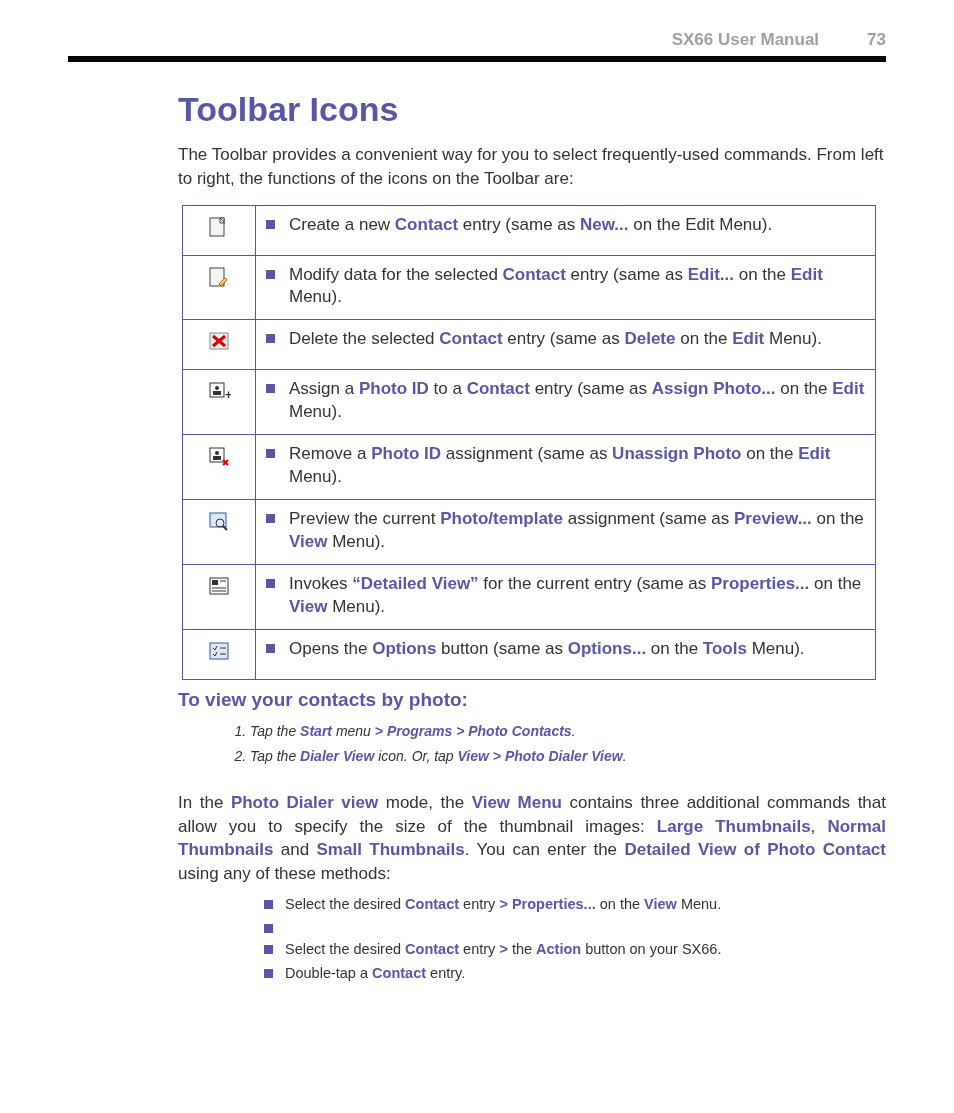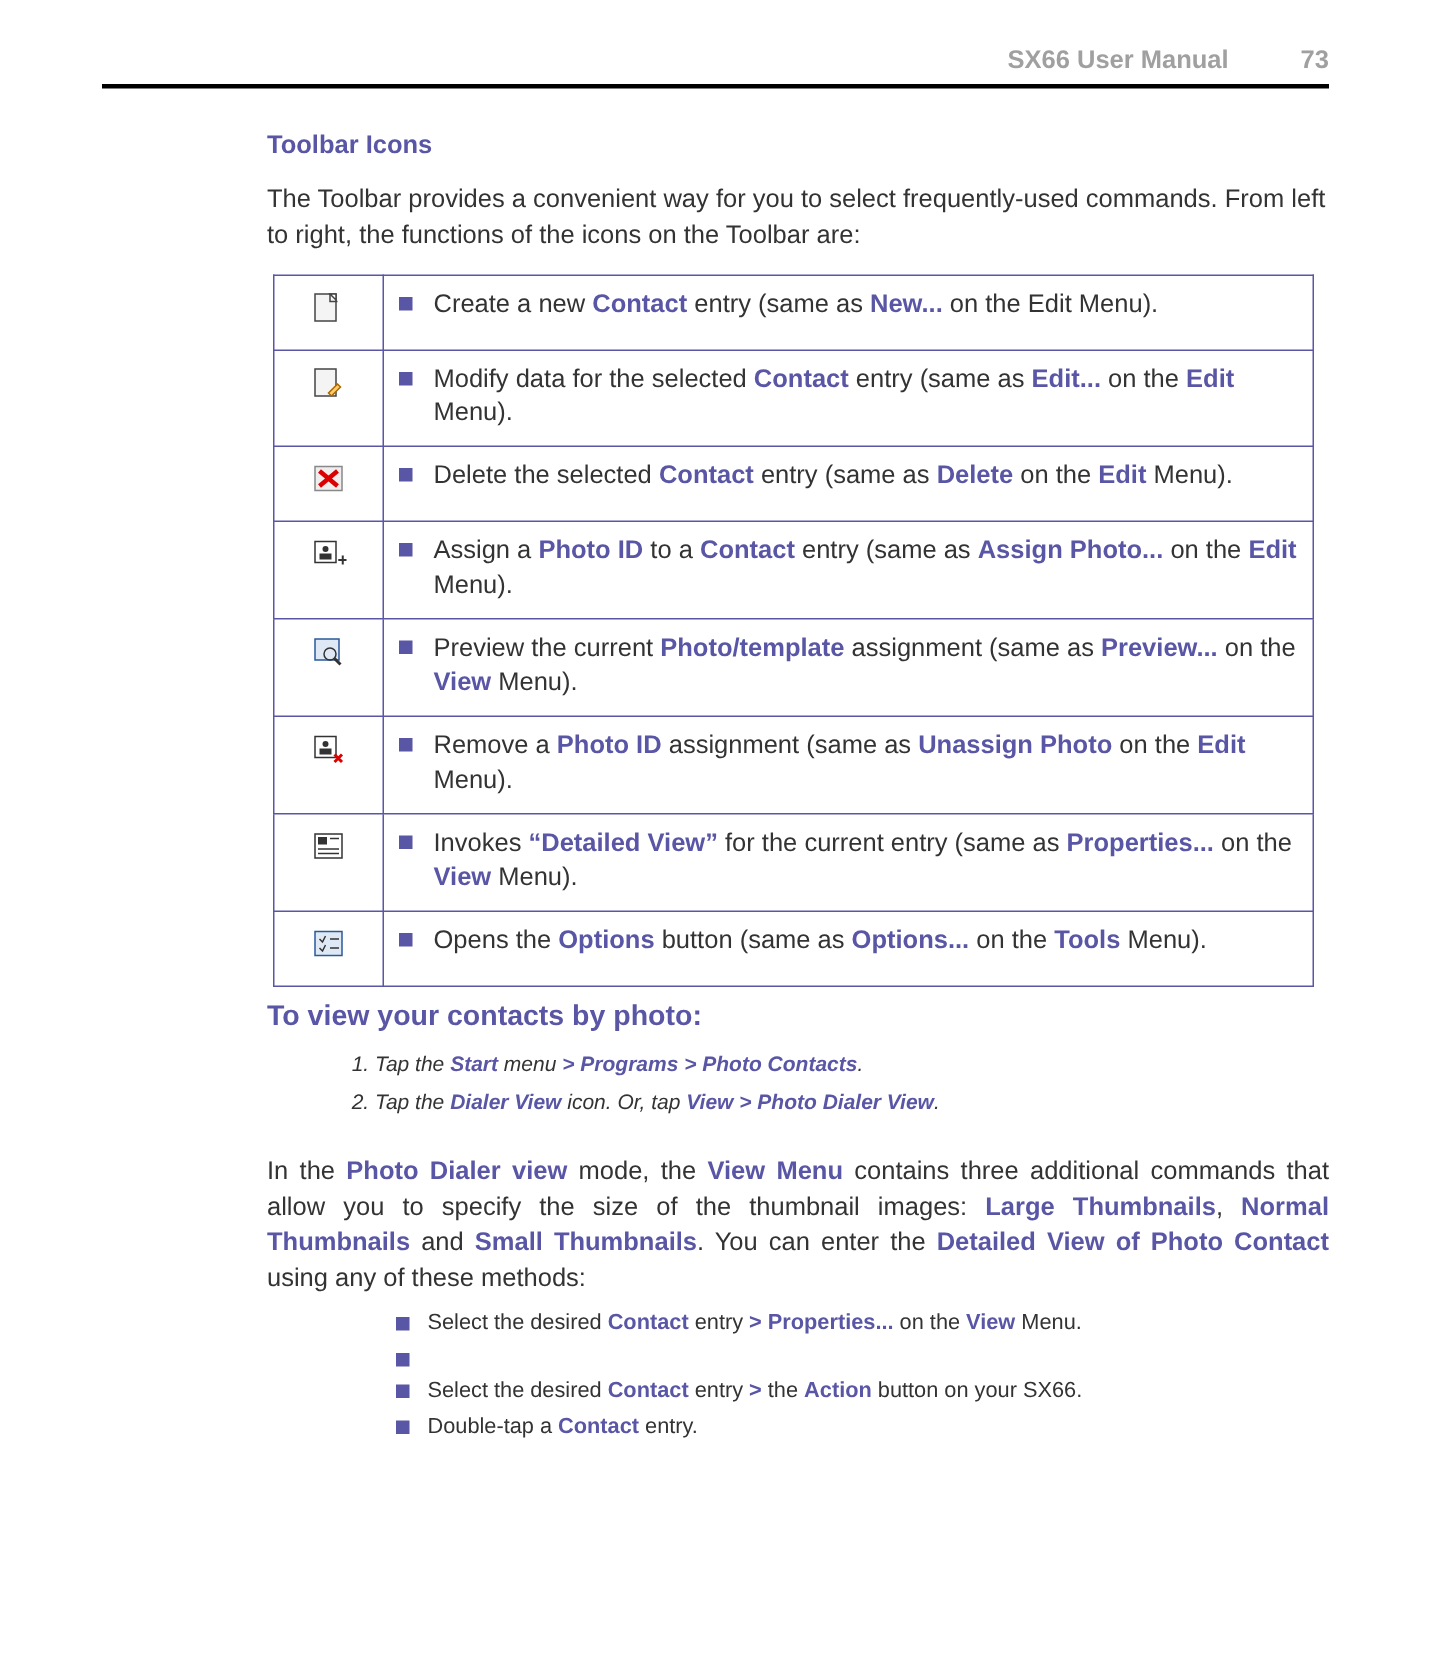--- a/index.html
+++ b/index.html
@@ -9,42 +9,42 @@
     background: #fff;
     width: 954px;
   }
   .page {
     padding: 30px 68px 30px 68px;
   }
   .header {
     display: flex;
     justify-content: flex-end;
     align-items: baseline;
-    border-bottom: 3px solid #000000;
+    border-bottom: 6px solid #000000;
     padding-bottom: 6px;
     margin-bottom: 28px;
     gap: 48px;
   }
   .header-title {
     color: #a0a0a0;
     font-weight: bold;
     font-size: 17px;
   }
   .header-page {
     color: #a0a0a0;
     font-weight: bold;
     font-size: 17px;
   }
   .content {
     margin-left: 110px;
     margin-right: 0;
   }
   h1 {
     color: #5a56a6;
-    font-size: 17px;
+    font-size: 34px;
     font-weight: bold;
     margin: 0 0 14px 0;
   }
   h2 {
     color: #5a56a6;
     font-size: 19px;
     font-weight: bold;
     margin: 9px 0 10px 0;
   }
   p.intro {
@@ -202,45 +202,45 @@
         <td>
           <div class="row-body">
                 <span class="sq"></span>
             <span class="row-text"><span>Assign a </span><span class="b">Photo ID</span><span> to a </span><span class="b">Contact</span><span> entry (same as </span><span class="b">Assign Photo...</span><span> on the </span><span class="b">Edit</span><span> Menu).</span></span>
           </div>
         </td>
       </tr>
       <tr>
         <td class="iconcell">
           <svg class="tbicon" viewBox="0 0 24 22">
-                <rect x="3" y="3" width="16" height="14" fill="#dfe8f5" stroke="#2a5a99"></rect>
-                <circle cx="13" cy="13" r="4" fill="none" stroke="#333"></circle>
-                <path d="M16 16l4 4" stroke="#333" stroke-width="2"></path>
-              </svg>
-        </td>
-        <td>
-          <div class="row-body">
-                <span class="sq"></span>
-            <span class="row-text"><span>Preview the current </span><span class="b">Photo/template</span><span> assignment (same as </span><span class="b">Preview...</span><span> on the </span><span class="b">View</span><span> Menu).</span></span>
-          </div>
-        </td>
-      </tr>
-      <tr>
-        <td class="iconcell">
-          <svg class="tbicon" viewBox="0 0 24 22">
                 <rect x="3" y="3" width="14" height="14" fill="#fff" stroke="#333"></rect>
                 <circle cx="10" cy="8" r="2" fill="#333"></circle>
                 <rect x="6" y="11" width="8" height="4" fill="#333"></rect>
                 <path d="M16 15l5 5M21 15l-5 5" stroke="#d00" stroke-width="2"></path>
               </svg>
         </td>
         <td>
           <div class="row-body">
                 <span class="sq"></span>
             <span class="row-text"><span>Remove a </span><span class="b">Photo ID</span><span> assignment (same as </span><span class="b">Unassign Photo</span><span> on the </span><span class="b">Edit</span><span> Menu).</span></span>
+          </div>
+        </td>
+      </tr>
+      <tr>
+        <td class="iconcell">
+          <svg class="tbicon" viewBox="0 0 24 22">
+                <rect x="3" y="3" width="16" height="14" fill="#dfe8f5" stroke="#2a5a99"></rect>
+                <circle cx="13" cy="13" r="4" fill="none" stroke="#333"></circle>
+                <path d="M16 16l4 4" stroke="#333" stroke-width="2"></path>
+              </svg>
+        </td>
+        <td>
+          <div class="row-body">
+                <span class="sq"></span>
+            <span class="row-text"><span>Preview the current </span><span class="b">Photo/template</span><span> assignment (same as </span><span class="b">Preview...</span><span> on the </span><span class="b">View</span><span> Menu).</span></span>
           </div>
         </td>
       </tr>
       <tr>
         <td class="iconcell">
           <svg class="tbicon" viewBox="0 0 24 22">
                 <rect x="3" y="3" width="18" height="16" fill="#fff" stroke="#333"></rect>
                 <rect x="5" y="5" width="6" height="5" fill="#333"></rect>
                 <path d="M13 6h6M5 13h14M5 16h14" stroke="#333"></path>
               </svg>

